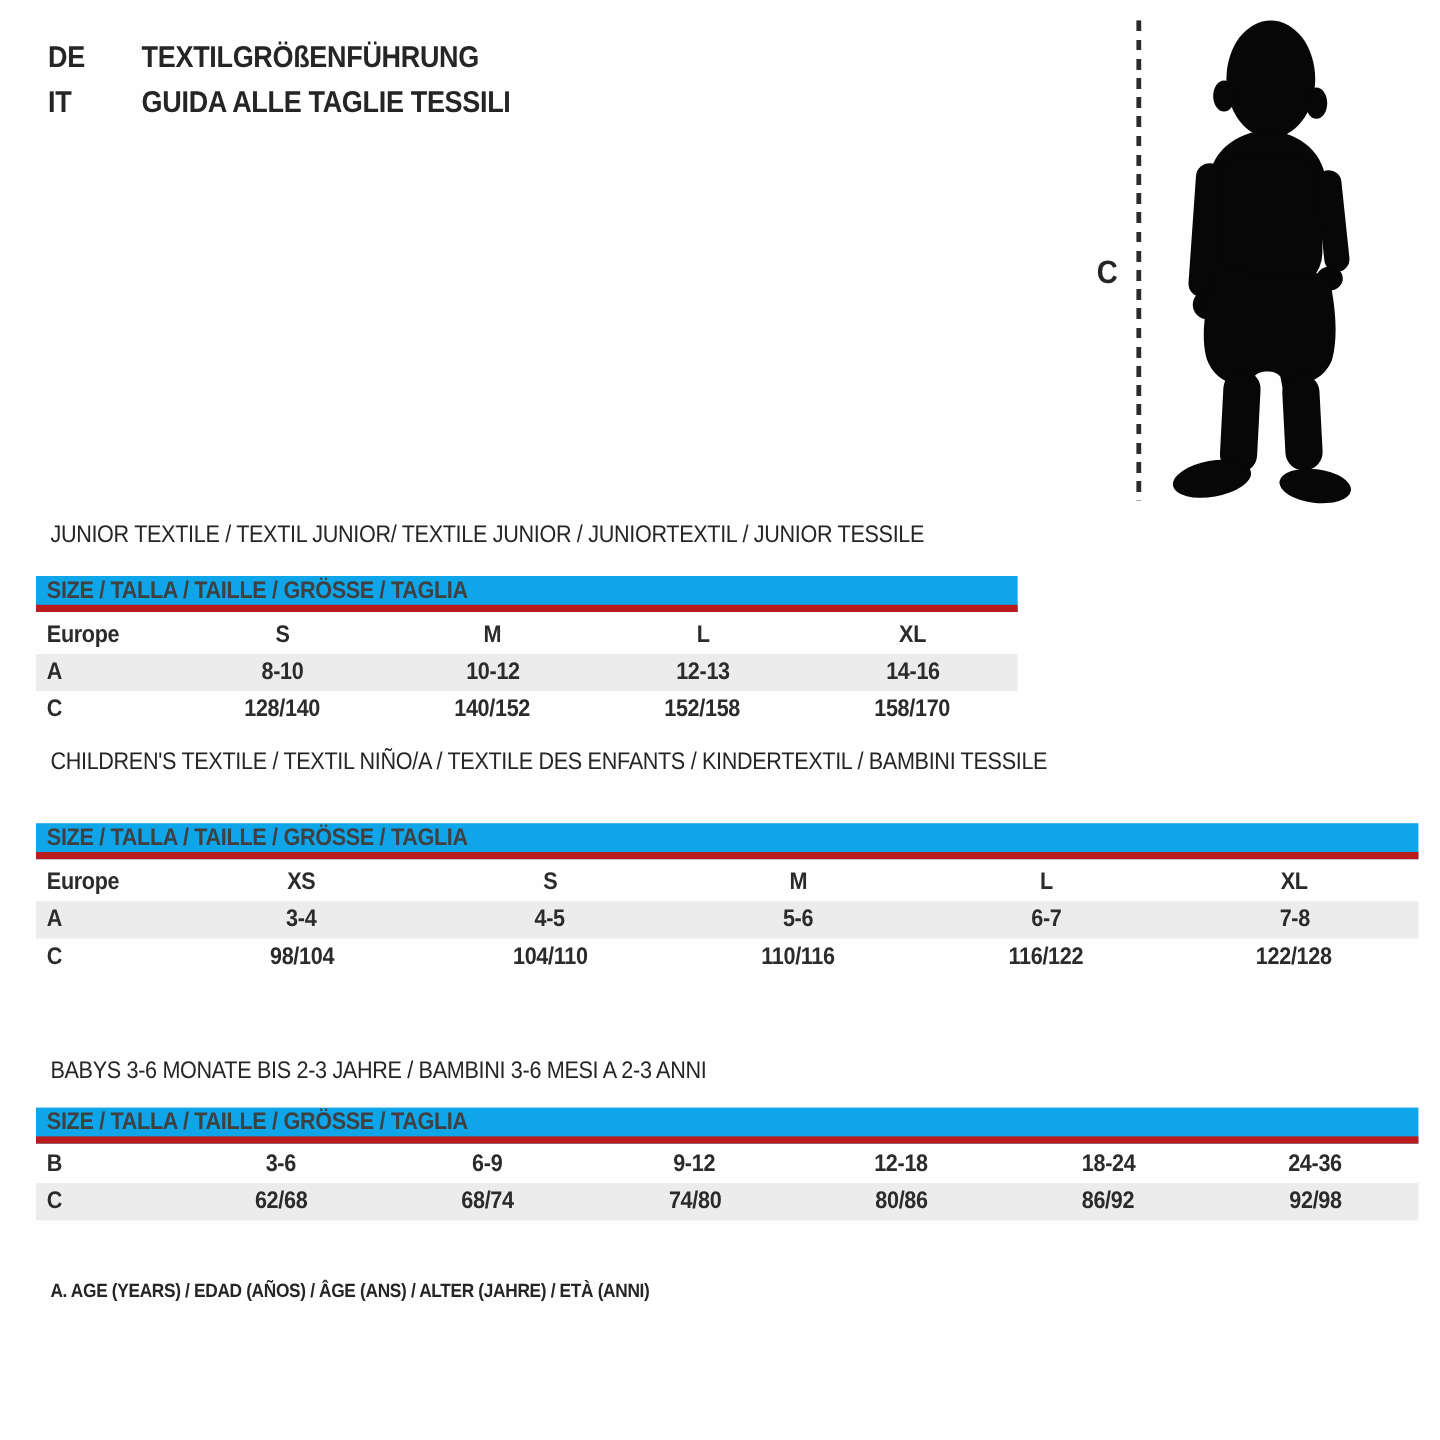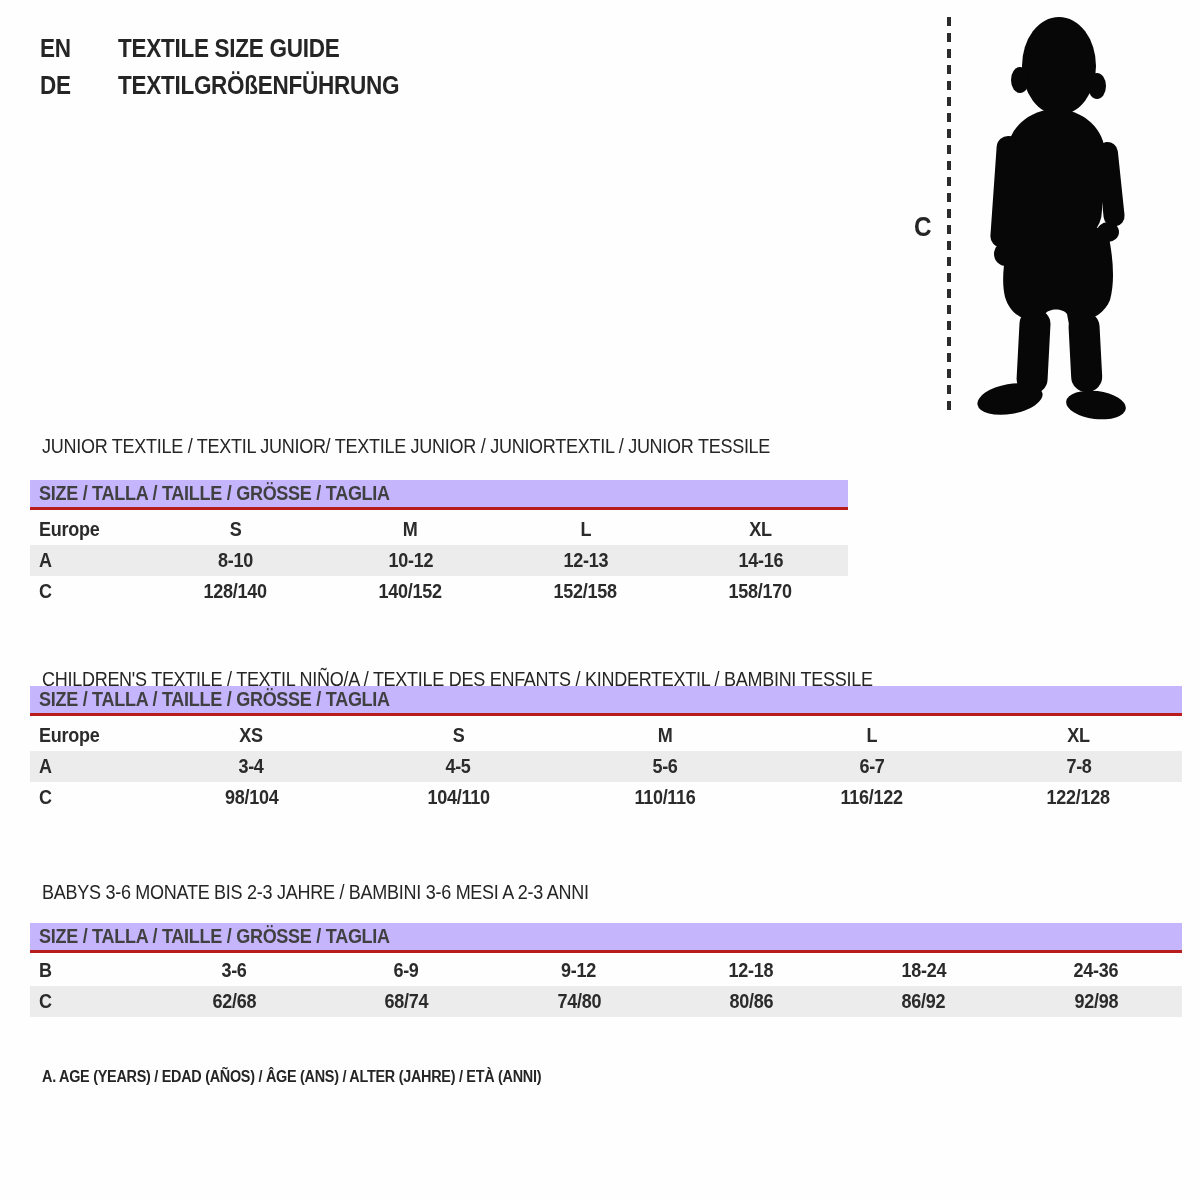--- a/index.html
+++ b/index.html
@@ -16,45 +16,45 @@
   .lang-row{display:flex;height:37px;align-items:center;font-size:25px;font-weight:bold;}
   .lang-code{width:78px;}
   
   .dash-line{left:947px;top:17px;width:4px;height:400px;
      background:repeating-linear-gradient(to bottom,#2b2b2b 0px,#2b2b2b 9px,transparent 9px,transparent 16px);}
   .c-label{left:906px;top:212px;width:34px;text-align:center;font-size:27px;font-weight:bold;}
   .silhouette{left:966px;top:14px;width:178px;height:406px;}
 
   
   .title{font-size:20px;font-weight:normal;}
-  .size-bar{height:30px;background:#c4b5fd;border-bottom:3px solid #b91c1c;
+  .size-bar{height:30px;background:#0ea5e9;border-bottom:6px solid #b91c1c;
             display:flex;align-items:center;padding-left:9px;box-sizing:border-box;
             font-size:20px;font-weight:bold;color:#404040;}
   .tbl{display:block;}
   .trow{display:flex;height:31px;align-items:center;font-size:20px;font-weight:bold;color:#2b2b2b;}
   .trow.shaded{background:#ececec;}
   .tlabel{width:118px;padding-left:9px;box-sizing:border-box;}
   .tcell{flex:1;display:flex;justify-content:center;align-items:center;}
 
   
   .legend-line{font-size:16px;font-weight:bold;height:35px;}
 </style>
 </head>
 <body>
 
 <div class="canvas">
 
   <div class="abs lang-block">
     <div class="lang-row">
-      <span class="lang-code"><span class="cond">EN</span></span>
-      <span class="cond">TEXTILE SIZE GUIDE</span>
-    </div>
-    <div class="lang-row">
       <span class="lang-code"><span class="cond">DE</span></span>
       <span class="cond">TEXTILGRÖßENFÜHRUNG</span>
+    </div>
+    <div class="lang-row">
+      <span class="lang-code"><span class="cond">IT</span></span>
+      <span class="cond">GUIDA ALLE TAGLIE TESSILI</span>
     </div>
   </div>
 
   <div class="abs dash-line"></div>
   <div class="abs c-label"><span class="cond-c">C</span></div>
   <svg class="abs silhouette" viewBox="0 0 178 406" xmlns="http://www.w3.org/2000/svg">
     <g fill="#070707">
       <ellipse cx="93" cy="52" rx="37" ry="49"></ellipse>
       <ellipse cx="54" cy="66" rx="9" ry="13"></ellipse>
       <ellipse cx="131" cy="72" rx="9" ry="13"></ellipse>
@@ -117,21 +117,21 @@
         </div>
         <div class="tcell">
           <span class="cond-c">152/158</span>
         </div>
         <div class="tcell">
           <span class="cond-c">158/170</span>
         </div>
       </div>
     </div>
 
-  <div class="abs title" style="left:42px;top:668px;"><span class="cond">CHILDREN'S TEXTILE / TEXTIL NIÑO/A / TEXTILE DES ENFANTS / KINDERTEXTIL / BAMBINI TESSILE</span></div>
+  <div class="abs title" style="left:42px;top:624px;"><span class="cond">CHILDREN'S TEXTILE / TEXTIL NIÑO/A / TEXTILE DES ENFANTS / KINDERTEXTIL / BAMBINI TESSILE</span></div>
   <div class="abs size-bar" style="left:30px;top:686px;width:1152px;">
       <span class="cond">SIZE / TALLA / TAILLE / GRÖSSE / TAGLIA</span>
     </div>
   <div class="abs tbl" style="left:30px;top:720px;width:1152px;">
       <div class="trow">
         <div class="tlabel"><span class="cond">Europe</span></div>
         <div class="tcell">
           <span class="cond-c">XS</span>
         </div>
         <div class="tcell">

